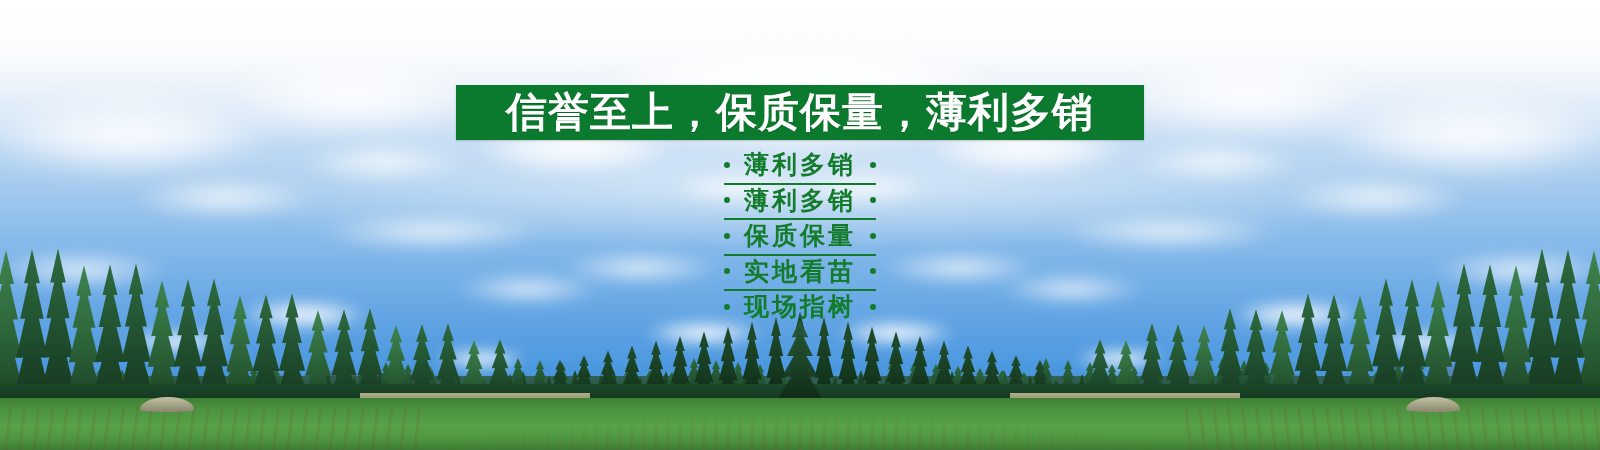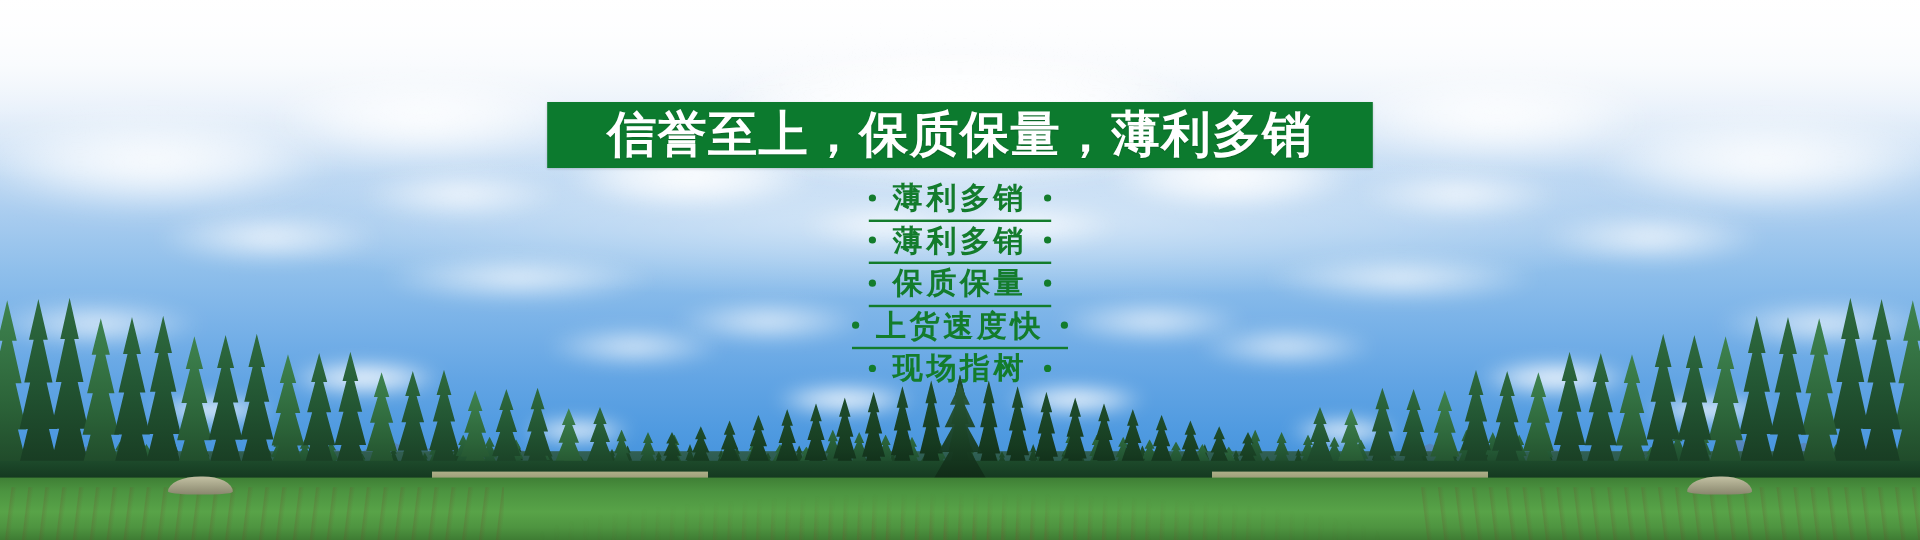--- a/index.html
+++ b/index.html
@@ -558,21 +558,21 @@
           <span class="item-text">薄利多销</span>
           <span class="bullet"></span>
         </div>
         <div class="list-item">
           <span class="bullet"></span>
           <span class="item-text">保质保量</span>
           <span class="bullet"></span>
         </div>
         <div class="list-item">
           <span class="bullet"></span>
-          <span class="item-text">上货速度快</span>
+          <span class="item-text">实地看苗</span>
           <span class="bullet"></span>
         </div>
         <div class="list-item">
           <span class="bullet"></span>
           <span class="item-text">现场指树</span>
           <span class="bullet"></span>
         </div>
       </div>
 
   </div>

